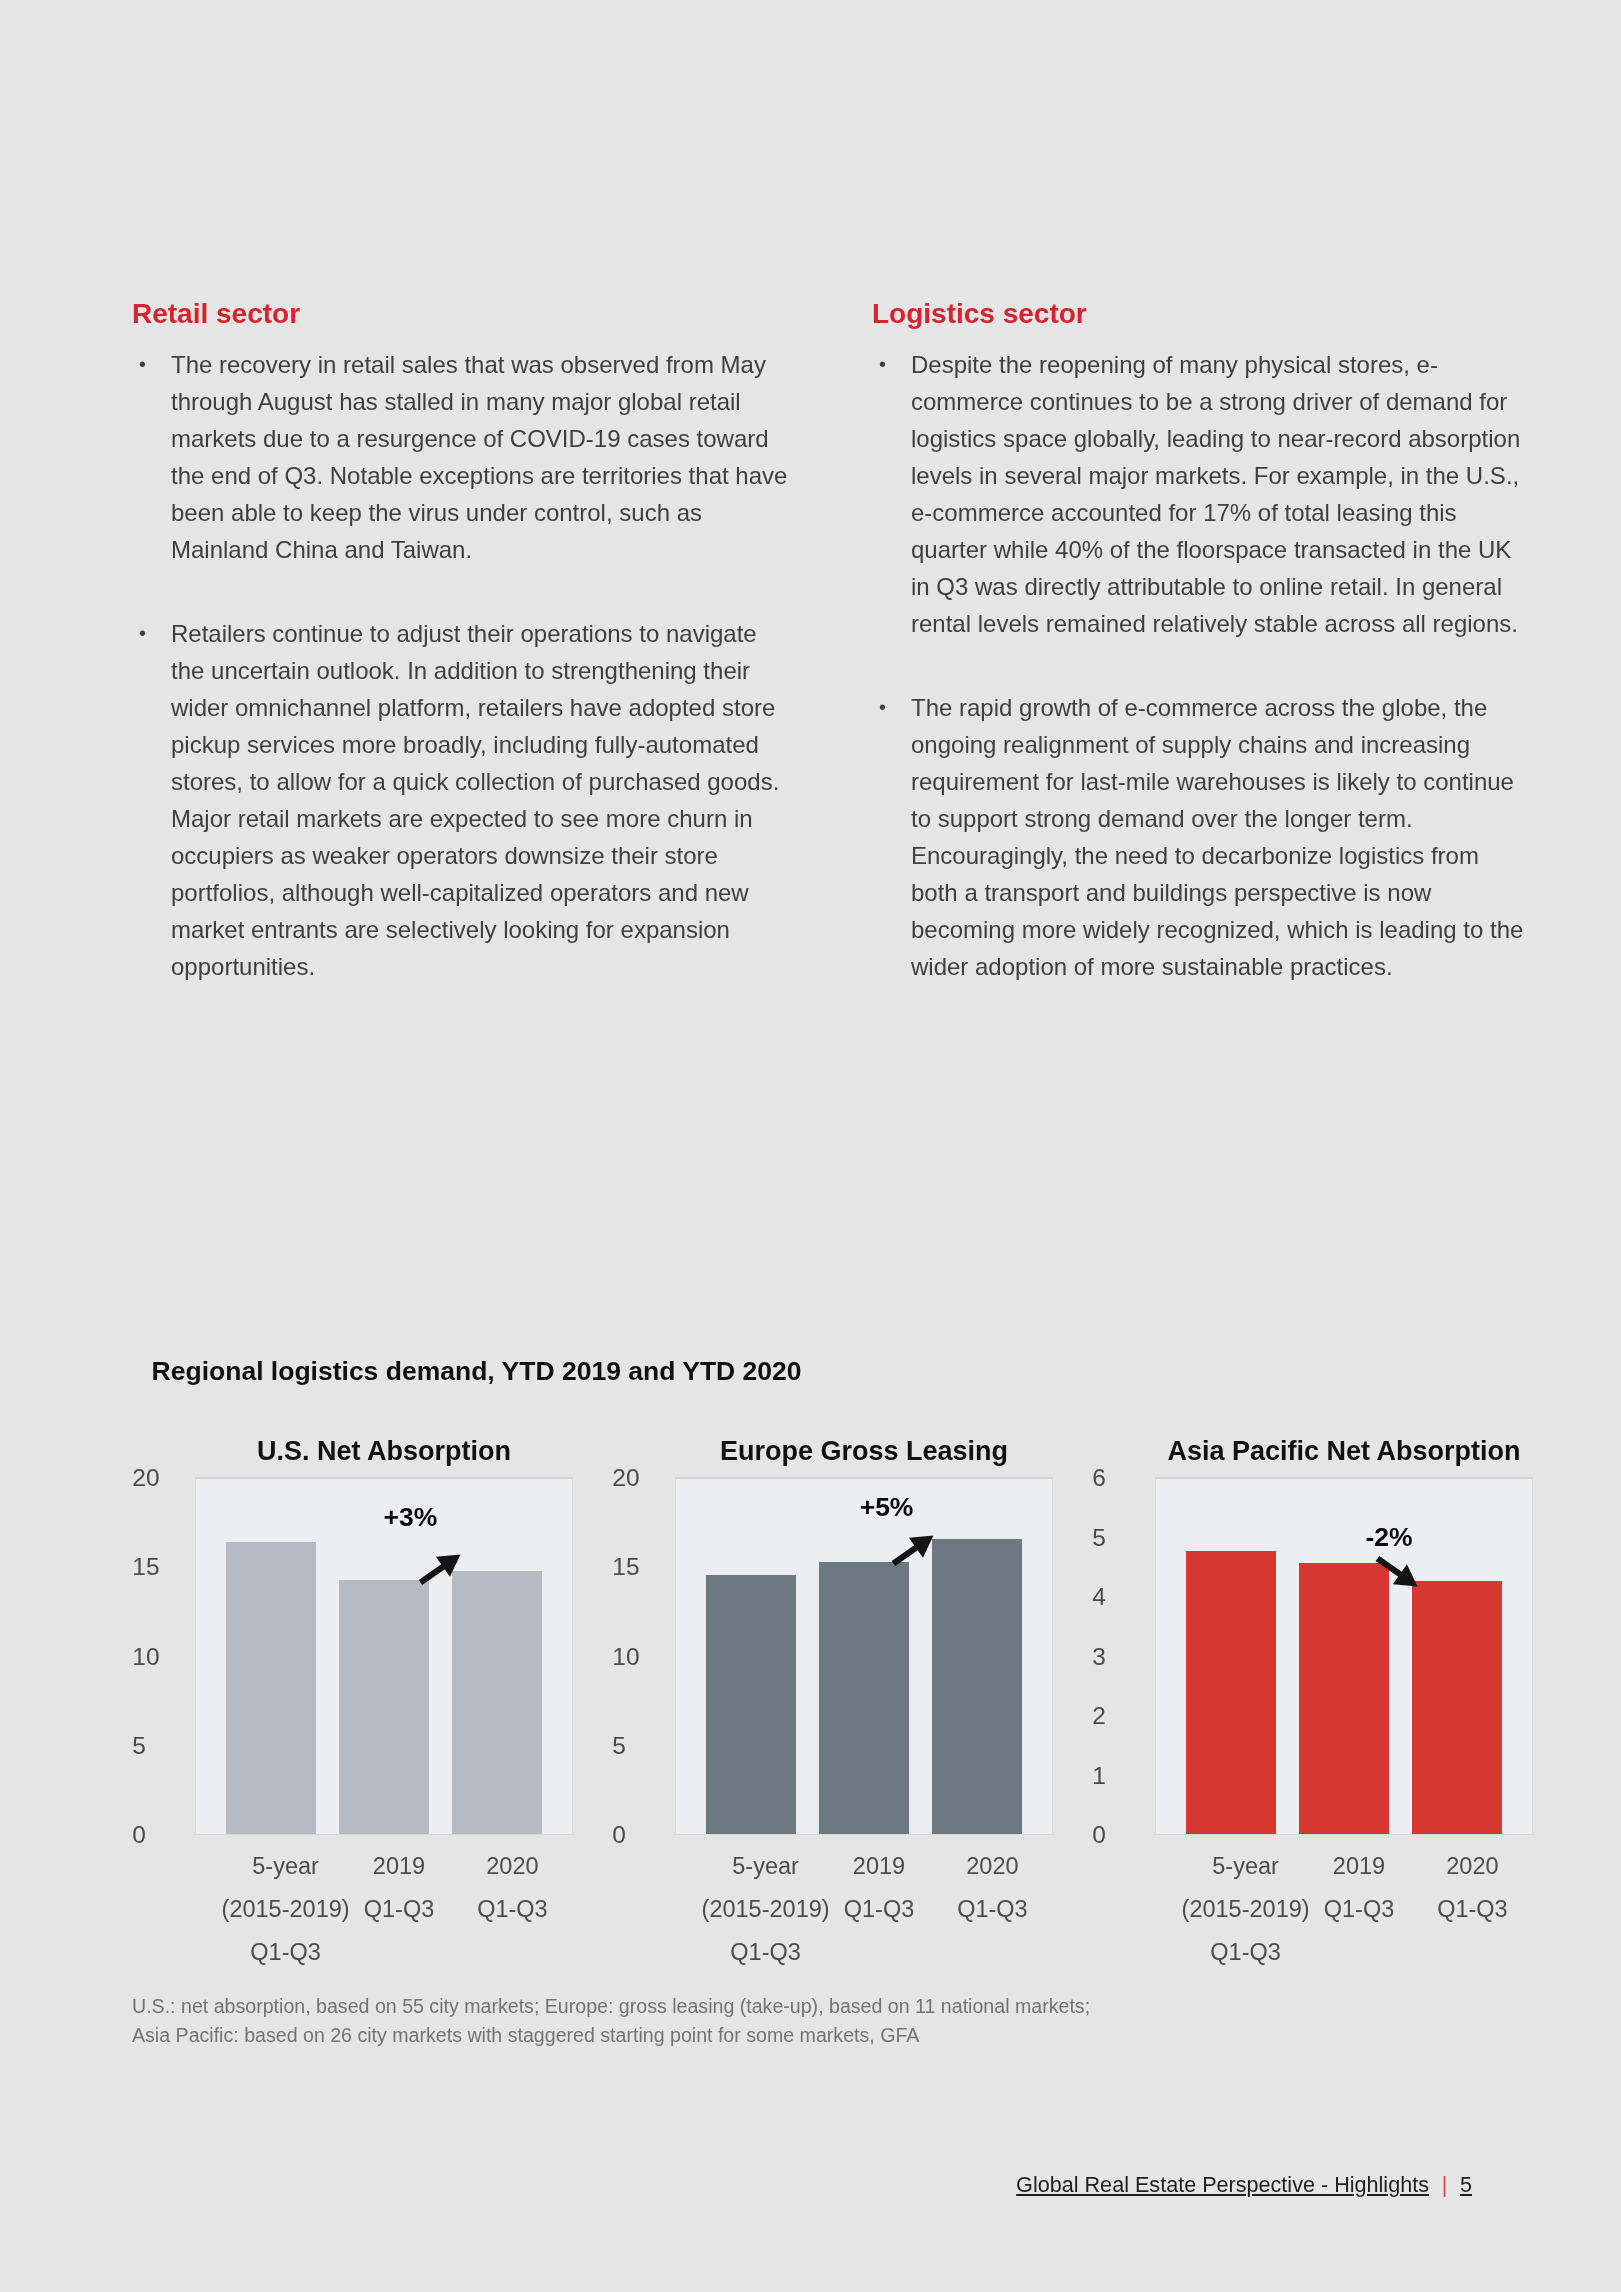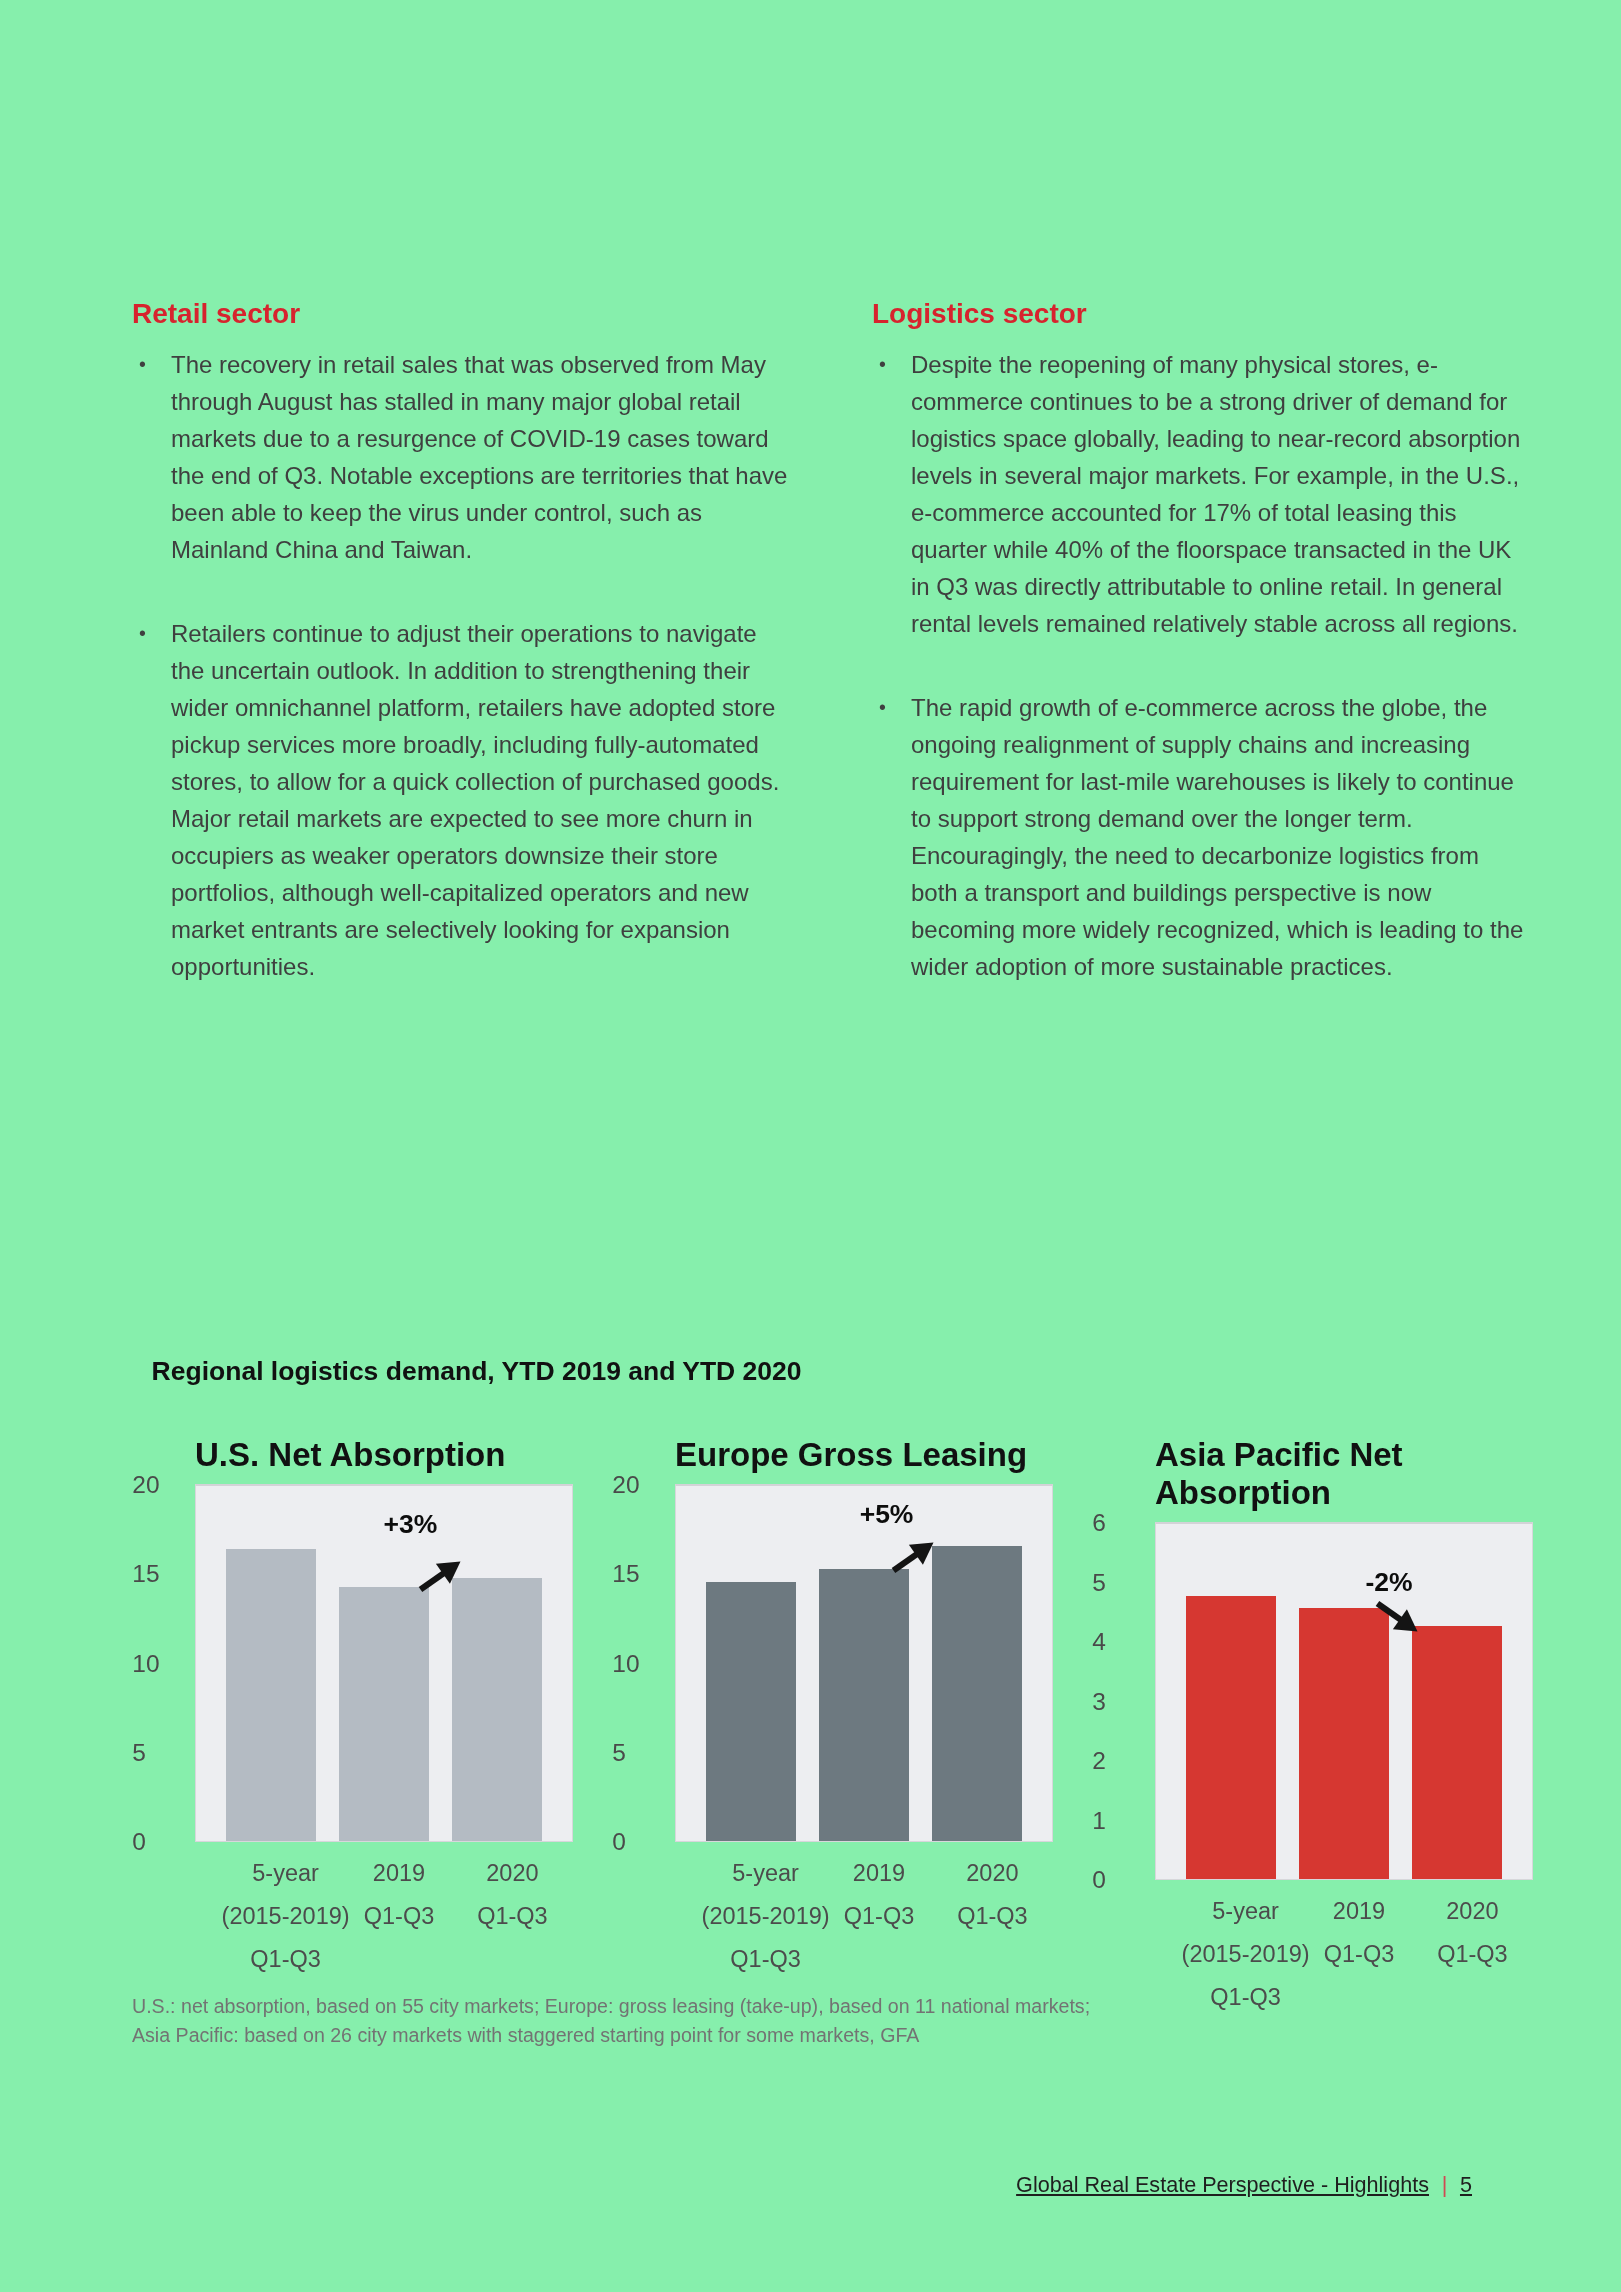--- a/index.html
+++ b/index.html
@@ -1,19 +1,19 @@
 <!DOCTYPE html>
 <html><head>
 <meta charset="utf-8">
 <style>
   html,body{margin:0;padding:0;background:#ffffff;}
   .page{
     position:relative;
     width:1621px;height:2293px;
-    background:#86efac;
+    background:#e5e5e5;
     font-family:"Liberation Sans","DejaVu Sans",sans-serif;
     overflow:hidden;
   }
   
   .columns{
     position:absolute;top:297px;left:132px;width:1397px;
     display:flex;gap:83px;
   }
   .col{width:657px;}
   .col h2{
@@ -36,22 +36,22 @@
   
   .charts-abs{position:absolute;top:1356px;left:132px;width:1402px;}
   .section-title{
     margin:0 0 49px 19.6px;
     font-size:26.5px;font-weight:bold;color:#111111;
   }
   #charts-row{display:flex;gap:39px;}
   .chart{width:441px;}
   .chart-title{
     width:378px;margin-left:63px;
-    text-align:left;
-    font-size:33px;font-weight:bold;color:#111111;
+    text-align:center;
+    font-size:27px;font-weight:bold;color:#111111;
     margin-bottom:9.8px;
   }
   .chart-body{display:flex;}
   .axis{
     position:relative;width:63px;height:358px;
   }
   .tick{
     position:absolute;right:13.7px;
     width:49px;text-align:left;
     font-size:24.5px;line-height:29px;color:#4a4a4a;

